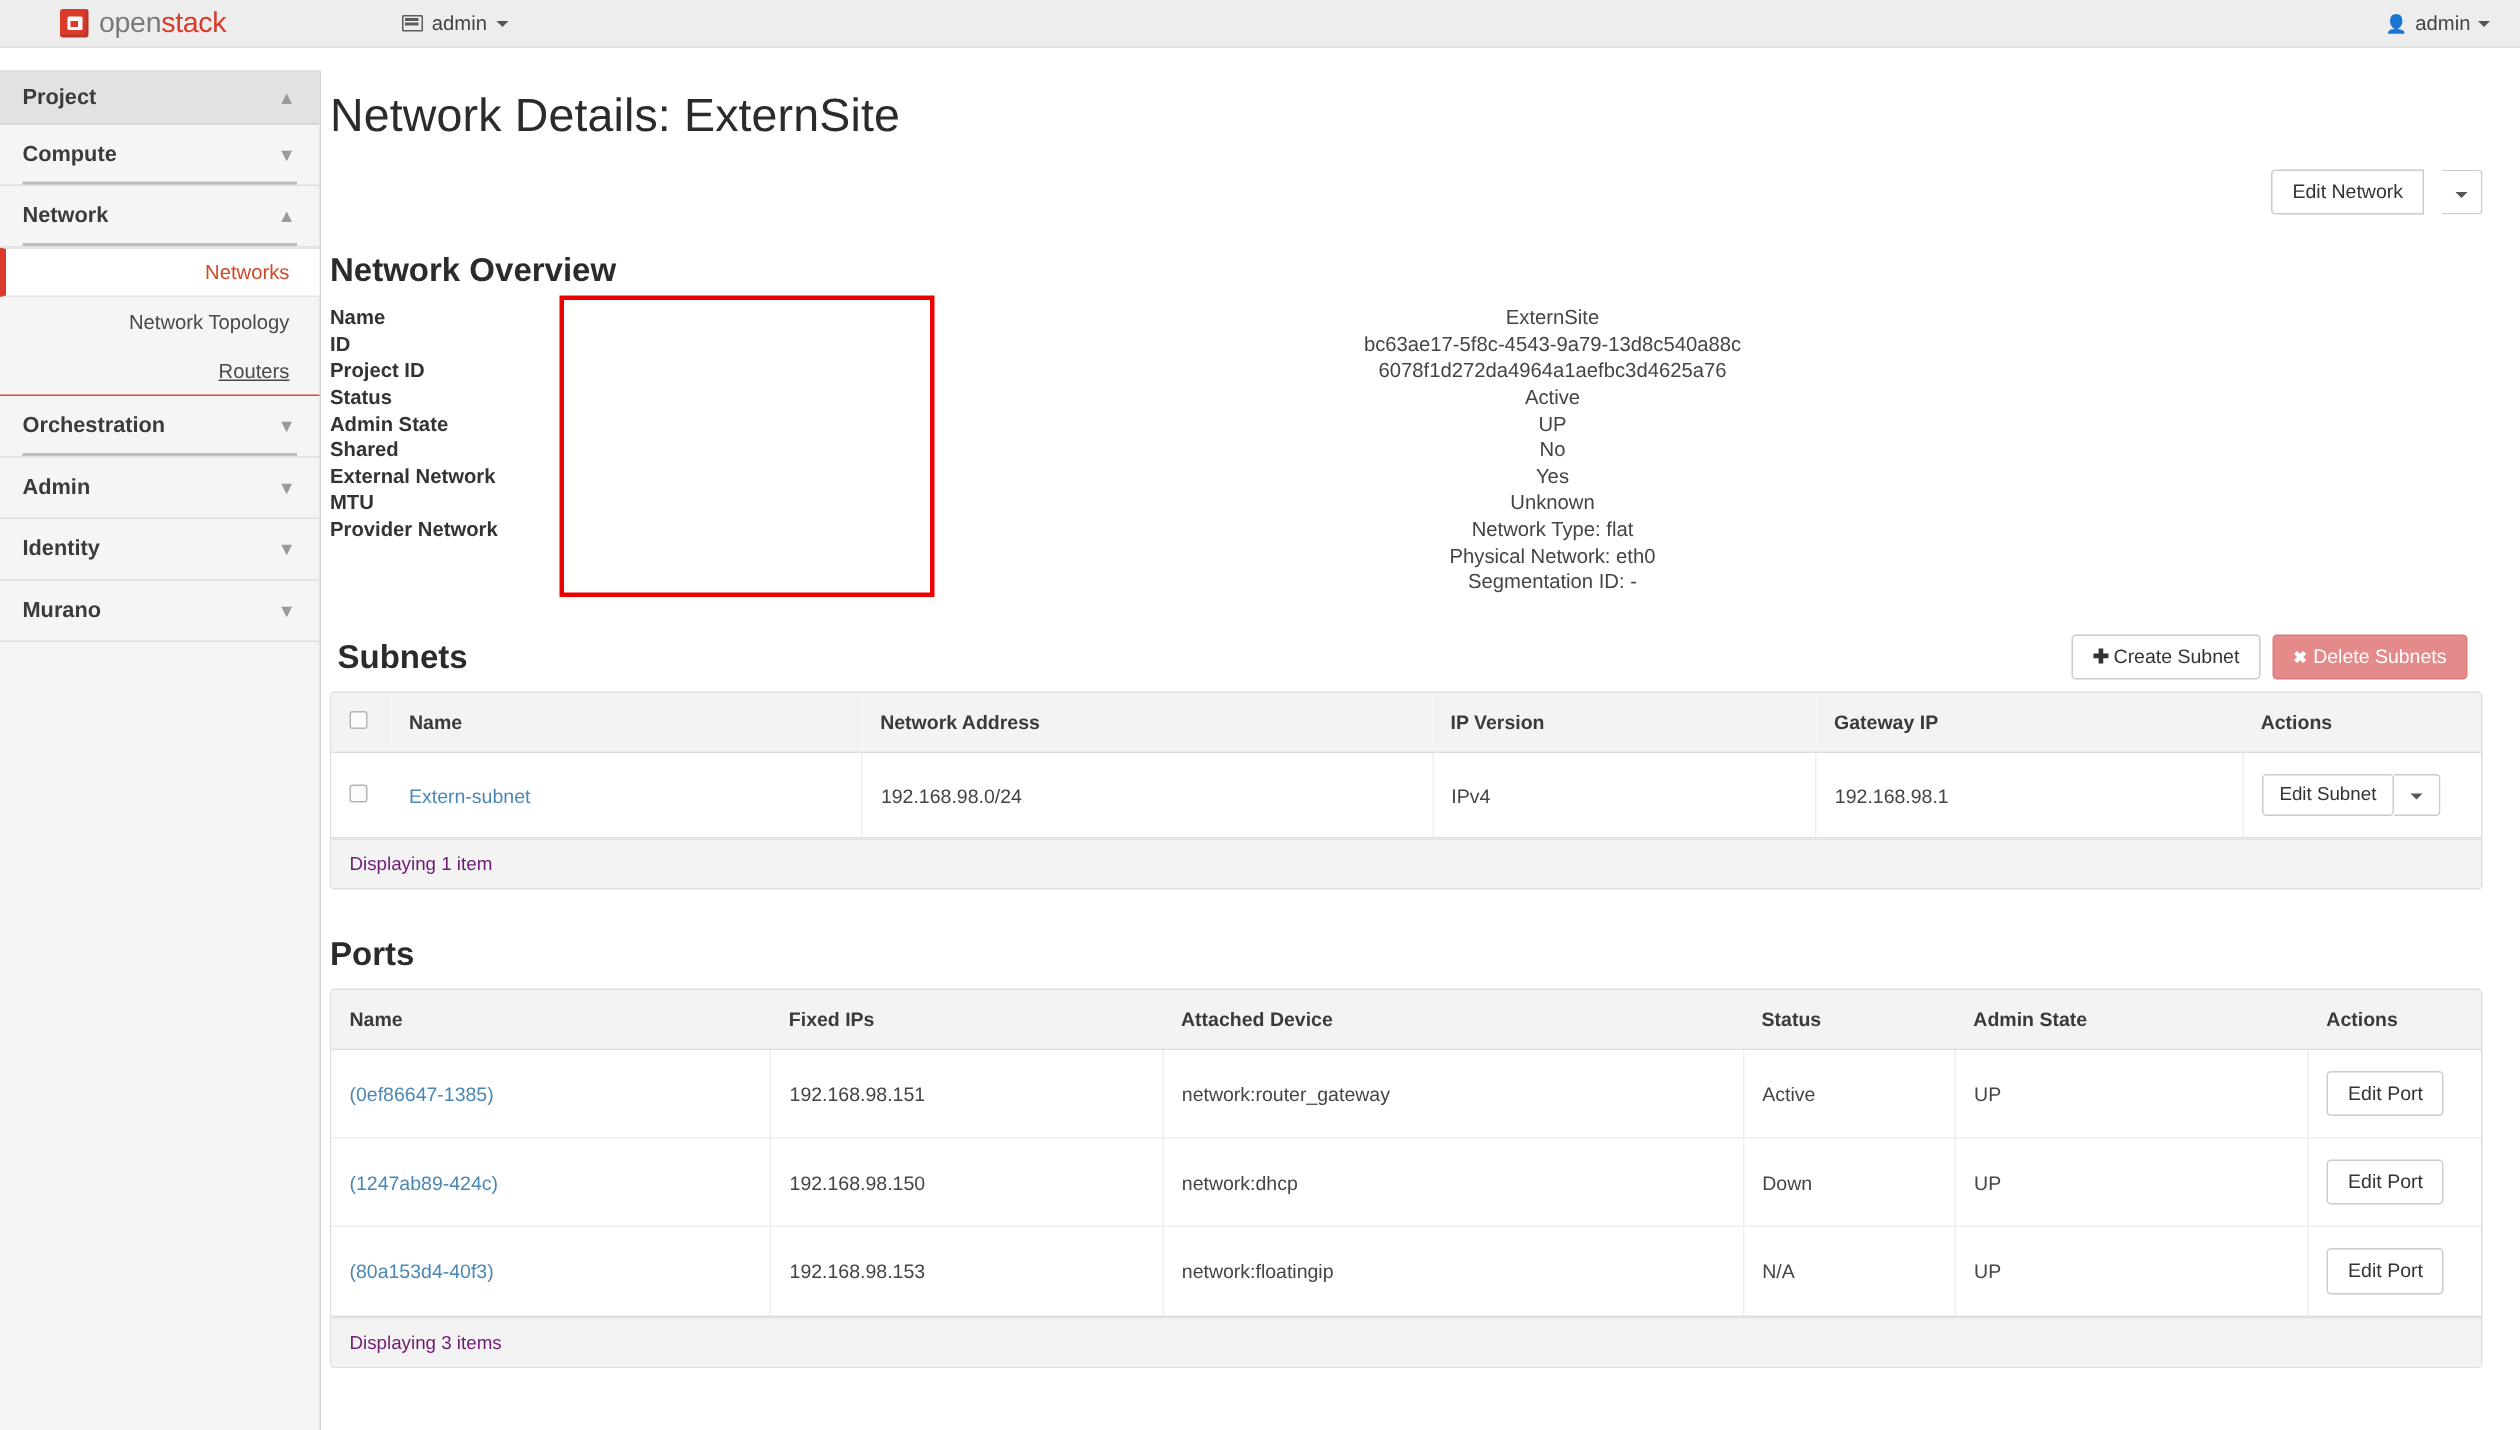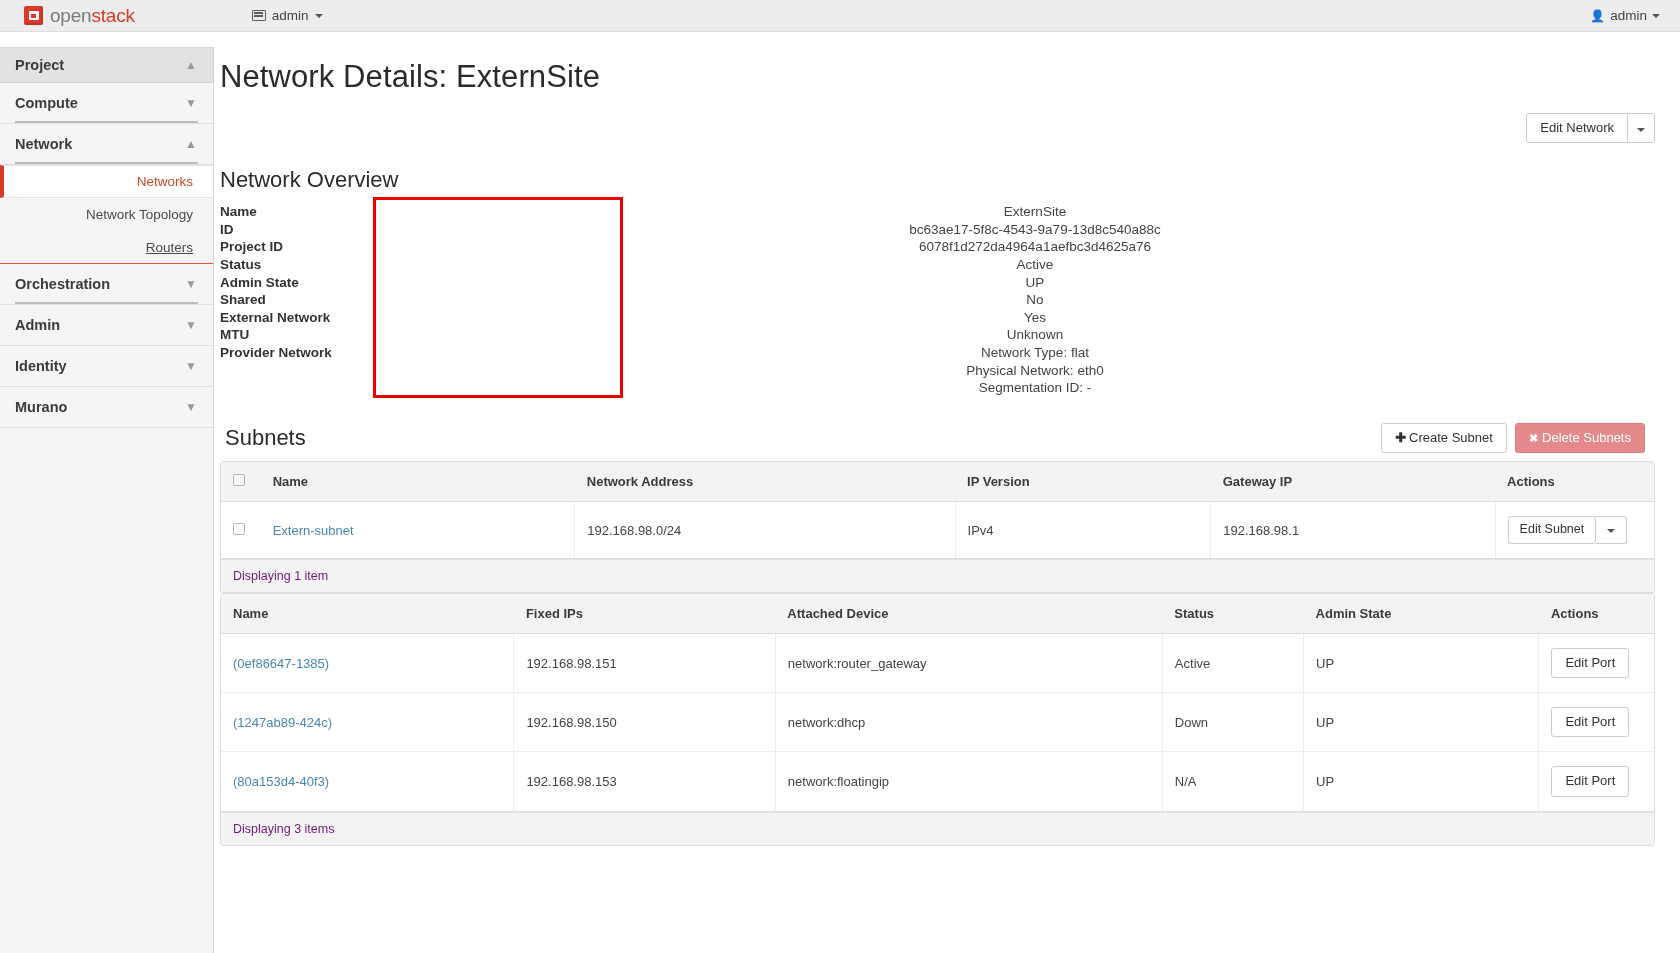--- a/index.html
+++ b/index.html
@@ -16,21 +16,21 @@
   
   .topbar {
     position: absolute; top: 0; left: 0;
     width: 1680px; height: 32px;
     background: #ededed;
     border-bottom: 1px solid #dedede;
     display: flex; align-items: center;
   }
   .brand {
     display: flex; align-items: center;
-    margin-left: 24px; gap: 7px;
+    margin-left: 40px; gap: 7px;
   }
   .brand-mark {
     width: 19px; height: 19px;
     background: #d93b2b;
     border-radius: 2px;
     position: relative;
     box-shadow: inset -2px -2px 0 rgba(0,0,0,0.12);
   }
   .brand-mark::after {
     content: "";
@@ -186,31 +186,31 @@
     cursor: pointer;
     line-height: 1.1;
     white-space: nowrap;
     font-family: "Liberation Sans", sans-serif;
   }
   .btn-split {
     border-left: none;
     border-radius: 0 3px 3px 0;
     padding: 7px 9px;
   }
-  .btn-group { display: flex; }
+  .btn-group { display: flex; gap: 12px; }
   .btn-group .btn:first-child { border-radius: 3px 0 0 3px; }
   .btn-danger {
     background: #e58a8a;
     border: 1px solid #dd7b7b;
     color: #ffffff;
   }
 
   .section-h2 {
     font-size: 22px;
-    font-weight: normal;
+    font-weight: bold;
     color: #2b2b2b;
     margin: 24px 0 10px 5px;
   }
 
   
   .overview-wrap {
     position: relative;
     margin-left: 5px;
     margin-top: 6px;
   }
@@ -469,20 +469,21 @@
                 <span class="caret-dn"></span>
               </button>
             </div>
           </td>
         </tr>
       </tbody>
     </table>
     <div class="table-foot">Displaying 1 item</div>
   </div>
 
+  <h2 class="section-h2 ports-h" style="margin-top:30px;">Ports</h2>
 
   <div class="panel">
     <table>
       <thead>
         <tr>
           <th style="width:280px;">Name</th>
           <th style="width:250px;">Fixed IPs</th>
           <th style="width:370px;">Attached Device</th>
           <th style="width:135px;">Status</th>
           <th style="width:225px;">Admin State</th>

